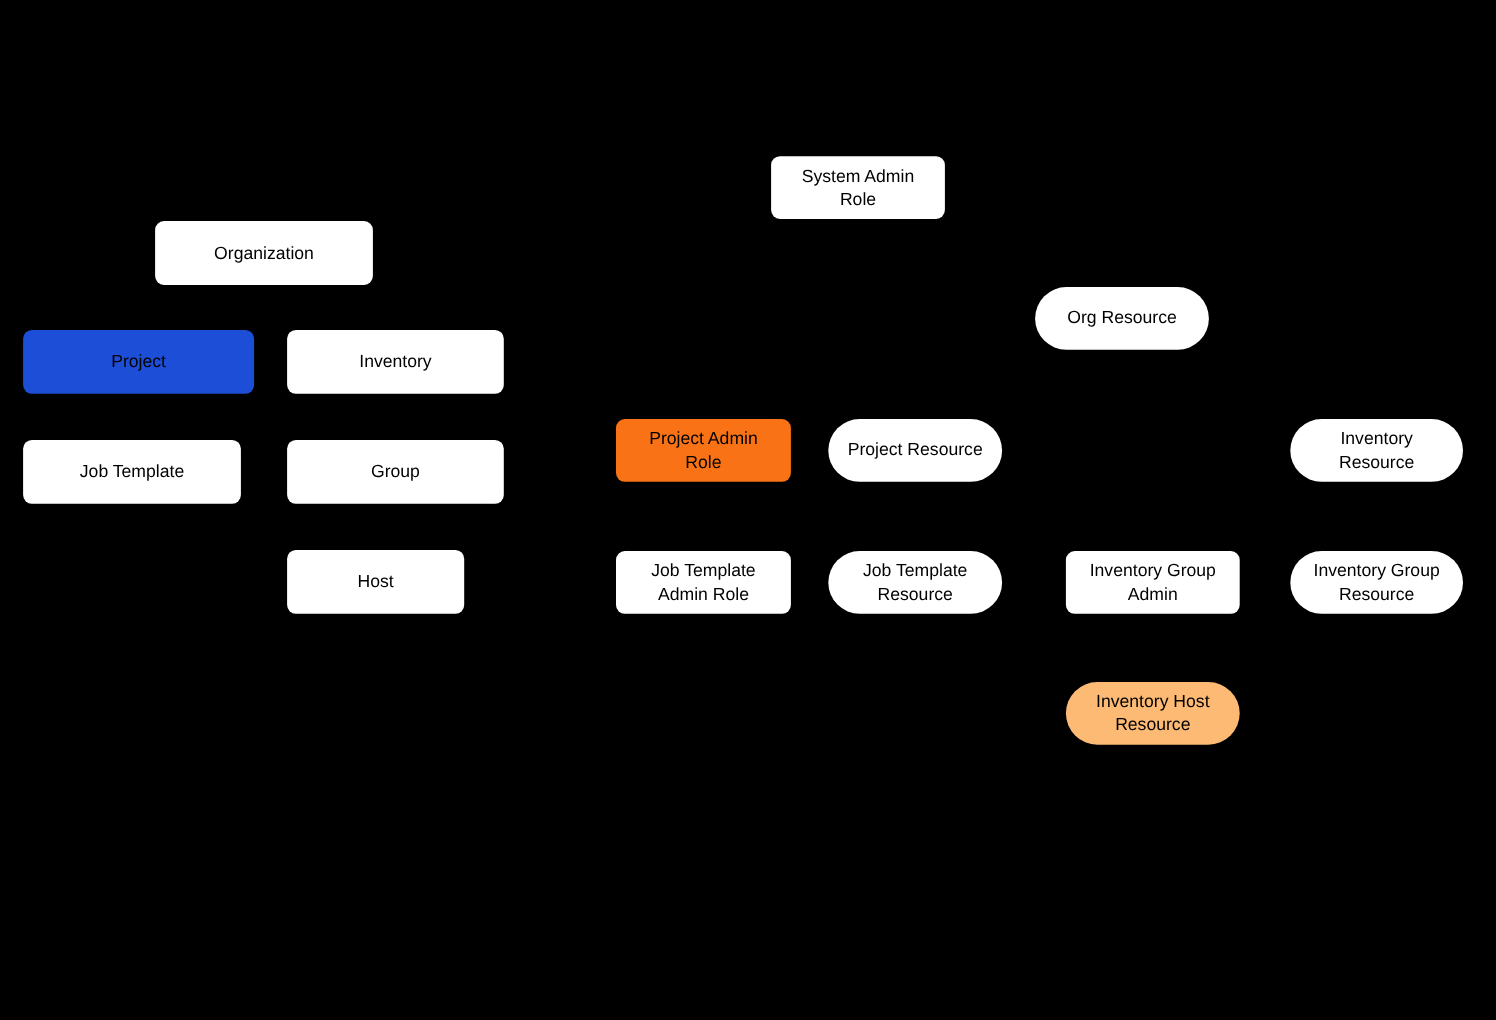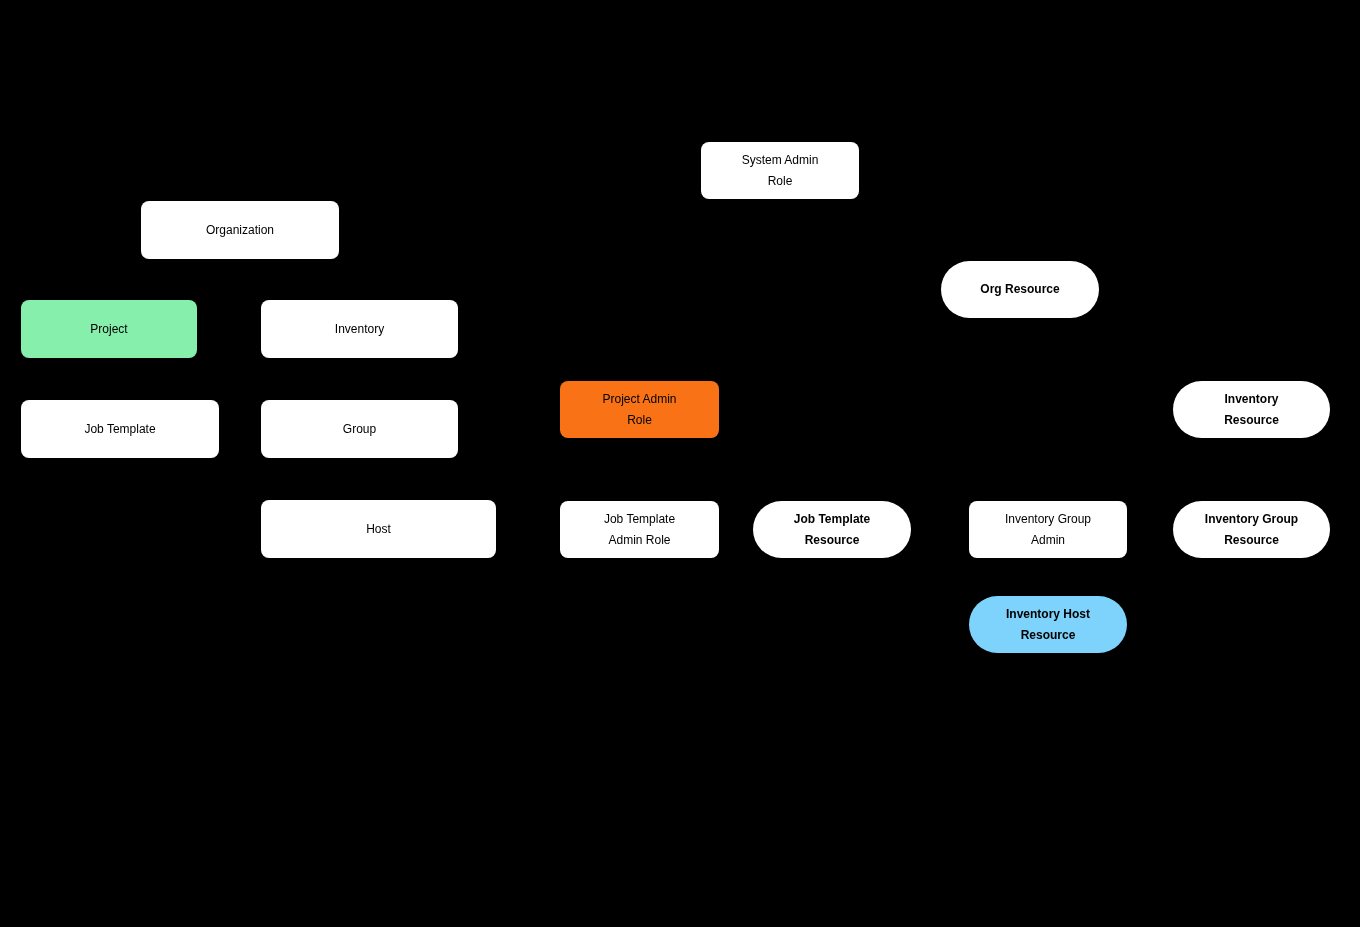--- a/index.html
+++ b/index.html
@@ -23,62 +23,64 @@
     align-items: center;
     justify-content: center;
     text-align: center;
     box-sizing: border-box;
   }
   .node.rect {
     border-radius: 8px;
   }
   .node.pill {
     border-radius: 29px;
-    font-weight: bold;
   }
   .node-label {
-    font-size: 12px;
+    font-size: 16px;
     line-height: 21px;
     white-space: pre-line;
     color: #000000;
     padding: 0 4px;
   }
 </style>
 </head>
 <body>
 
 <div id="viewport" style="background: rgb(0, 0, 0);">
     <div class="node rect" style="left: 141px; top: 201px; width: 198px; height: 58px; background: rgb(255, 255, 255);">
       <span class="node-label" style="color: rgb(0, 0, 0);">Organization</span>
     </div>
-    <div class="node rect" style="left: 21px; top: 300px; width: 176px; height: 58px; background: #86efac;">
+    <div class="node rect" style="left: 21px; top: 300px; width: 210px; height: 58px; background: #1d4ed8;">
       <span class="node-label" style="color: rgb(0, 0, 0);">Project</span>
     </div>
     <div class="node rect" style="left: 261px; top: 300px; width: 197px; height: 58px; background: rgb(255, 255, 255);">
       <span class="node-label" style="color: rgb(0, 0, 0);">Inventory</span>
     </div>
     <div class="node rect" style="left: 21px; top: 400px; width: 198px; height: 58px; background: rgb(255, 255, 255);">
       <span class="node-label" style="color: rgb(0, 0, 0);">Job Template</span>
     </div>
     <div class="node rect" style="left: 261px; top: 400px; width: 197px; height: 58px; background: rgb(255, 255, 255);">
       <span class="node-label" style="color: rgb(0, 0, 0); text-align: center;">Group</span>
     </div>
-    <div class="node rect" style="left: 261px; top: 500px; width: 235px; height: 58px; background: rgb(255, 255, 255);">
+    <div class="node rect" style="left: 261px; top: 500px; width: 161px; height: 58px; background: rgb(255, 255, 255);">
       <span class="node-label" style="color: rgb(0, 0, 0);">Host</span>
     </div>
     <div class="node rect" style="left: 701px; top: 142px; width: 158px; height: 57px; background: rgb(255, 255, 255);">
       <span class="node-label" style="color: rgb(0, 0, 0);">System Admin
 Role</span>
     </div>
     <div class="node pill" style="left: 941px; top: 261px; width: 158px; height: 57px; background: rgb(255, 255, 255);">
       <span class="node-label" style="color: rgb(0, 0, 0);">Org Resource</span>
     </div>
     <div class="node rect" style="left: 560px; top: 381px; width: 159px; height: 57px; background: #f97316;">
       <span class="node-label" style="color: rgb(0, 0, 0);">Project Admin
 Role</span>
+    </div>
+    <div class="node pill" style="left: 753px; top: 381px; width: 158px; height: 57px; background: rgb(255, 255, 255);">
+      <span class="node-label" style="color: rgb(0, 0, 0);">Project Resource</span>
     </div>
     <div class="node pill" style="left: 1173px; top: 381px; width: 157px; height: 57px; background: rgb(255, 255, 255);">
       <span class="node-label" style="color: rgb(0, 0, 0);">Inventory
 Resource</span>
     </div>
     <div class="node rect" style="left: 560px; top: 501px; width: 159px; height: 57px; background: rgb(255, 255, 255);">
       <span class="node-label" style="color: rgb(0, 0, 0);">Job Template
 Admin Role</span>
     </div>
     <div class="node pill" style="left: 753px; top: 501px; width: 158px; height: 57px; background: rgb(255, 255, 255);">
@@ -86,17 +88,17 @@
 Resource</span>
     </div>
     <div class="node rect" style="left: 969px; top: 501px; width: 158px; height: 57px; background: rgb(255, 255, 255);">
       <span class="node-label" style="color: rgb(0, 0, 0);">Inventory Group
 Admin</span>
     </div>
     <div class="node pill" style="left: 1173px; top: 501px; width: 157px; height: 57px; background: rgb(255, 255, 255);">
       <span class="node-label" style="color: rgb(0, 0, 0);">Inventory Group
 Resource</span>
     </div>
-    <div class="node pill" style="left: 969px; top: 596px; width: 158px; height: 57px; background: #7dd3fc;">
+    <div class="node pill" style="left: 969px; top: 620px; width: 158px; height: 57px; background: #fdba74;">
       <span class="node-label" style="color: rgb(0, 0, 0);">Inventory Host
 Resource</span>
     </div>
   </div>
 
 </body></html>

